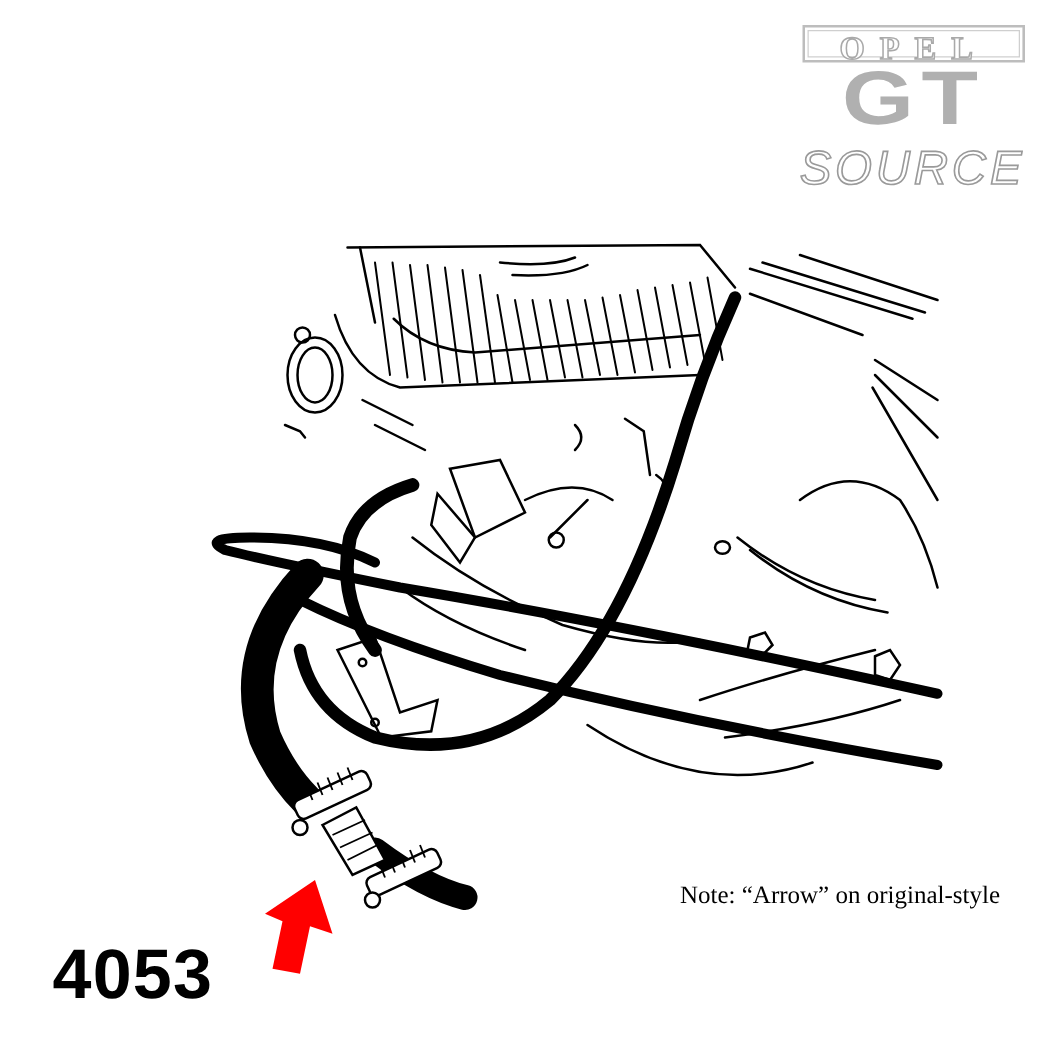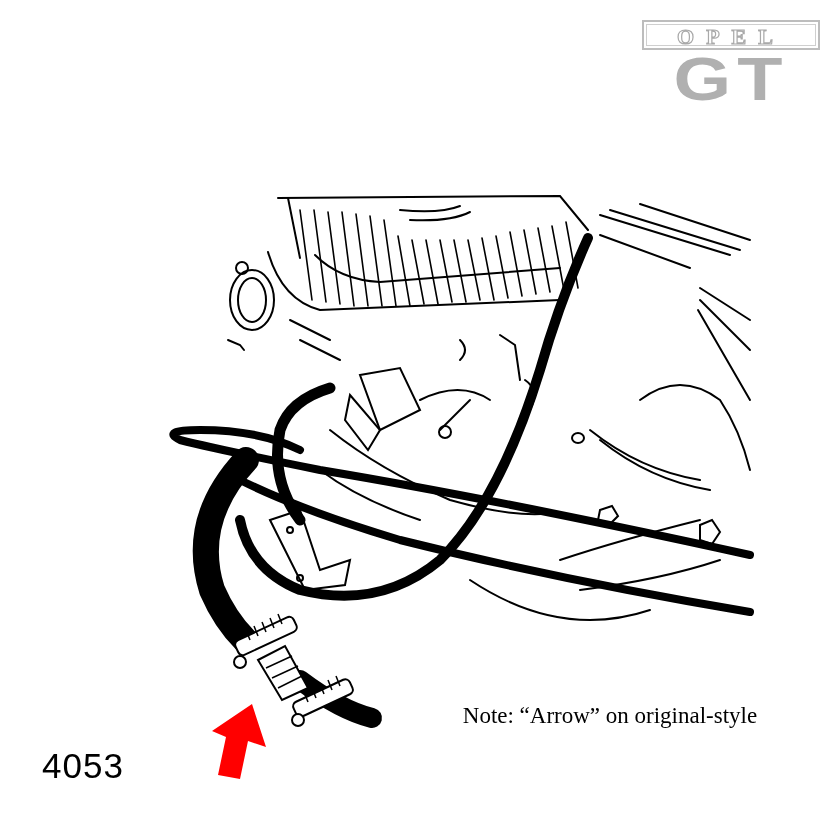--- a/index.html
+++ b/index.html
@@ -1,24 +1,24 @@
 <!DOCTYPE html>
 <html><head>
 <meta charset="utf-8">
 <style>
   html, body { margin: 0; padding: 0; background: #ffffff; }
   body { width: 840px; height: 840px; position: relative; overflow: hidden; font-family: "Liberation Serif", serif; }
   .logo { position: absolute; left: 628px; top: 14px; width: 200px; height: 145px; }
   .logo-opel-box { position: absolute; left: 14px; top: 6px; width: 174px; height: 26px; border: 2px solid #bdbdbd; box-shadow: inset 0 0 0 2px #fff, inset 0 0 0 3px #cfcfcf; }
-  .logo-opel { position: absolute; left: 0; right: 0; top: 2px; text-align: center; font-family: "Liberation Serif", serif; font-size: 22px; letter-spacing: 12px; color: #ffffff; -webkit-text-stroke: 1.2px #a9a9a9; font-weight: bold; }
+  .logo-opel { position: absolute; left: 0; right: 0; top: 2px; text-align: center; font-family: "Liberation Serif", serif; font-size: 26px; letter-spacing: 12px; color: #ffffff; -webkit-text-stroke: 1.2px #a9a9a9; font-weight: bold; }
   .logo-gt { position: absolute; left: 8px; top: 28px; width: 190px; text-align: center; font-family: "Liberation Sans", sans-serif; font-weight: bold; font-size: 74px; letter-spacing: 6px; color: #b0b0b0; transform: scaleY(0.82); line-height: 74px; }
   .logo-source { position: absolute; left: 4px; top: 100px; width: 196px; text-align: center; font-family: "Liberation Sans", sans-serif; font-style: italic; font-size: 38px; letter-spacing: 3px; color: #ffffff; -webkit-text-stroke: 1.3px #9a9a9a; }
   .drawing { position: absolute; left: 0; top: 0; width: 840px; height: 840px; }
-  .note { position: absolute; left: 420px; top: 702px; width: 380px; text-align: center; font-family: "Liberation Serif", serif; font-size: 23px; line-height: 28px; color: #000; }
-  .partno { position: absolute; left: 42px; top: 746px; font-family: "Liberation Sans", sans-serif; font-weight: normal; font-size: 35px; color: #000; letter-spacing: 1px; }
+  .note { position: absolute; left: 420px; top: 702px; width: 380px; text-align: right; font-family: "Liberation Serif", serif; font-size: 20px; line-height: 28px; color: #000; }
+  .partno { position: absolute; left: 42px; top: 746px; font-family: "Liberation Sans", sans-serif; font-weight: bold; font-size: 56px; color: #000; letter-spacing: 1px; }
 </style>
 </head>
 <body>
 
 <div class="drawing">
   <svg width="840" height="840" viewBox="0 0 840 840">
     <g fill="none" stroke="#000" stroke-width="2" stroke-linecap="round">
 
       <path d="M278 198 L560 196 L588 230"></path>
       <path d="M268 252 Q282 300 320 310 L560 300"></path>
@@ -133,19 +133,20 @@
 
     <path d="M252 704 L266 747 L248 741 L240 779 L218 775 L226 737 L212 731 Z" fill="#ff0000" stroke="none"></path>
   </svg>
 </div>
 
 <div class="logo">
   <div class="logo-opel-box">
     <div class="logo-opel">OPEL</div>
   </div>
   <div class="logo-gt">GT</div>
+  <div class="logo-source">SOURCE</div>
 </div>
 
 <div class="note">
   <div>Note: “Arrow” on original-style</div>
 </div>
 
 <div class="partno">4053</div>
 
 </body></html>

